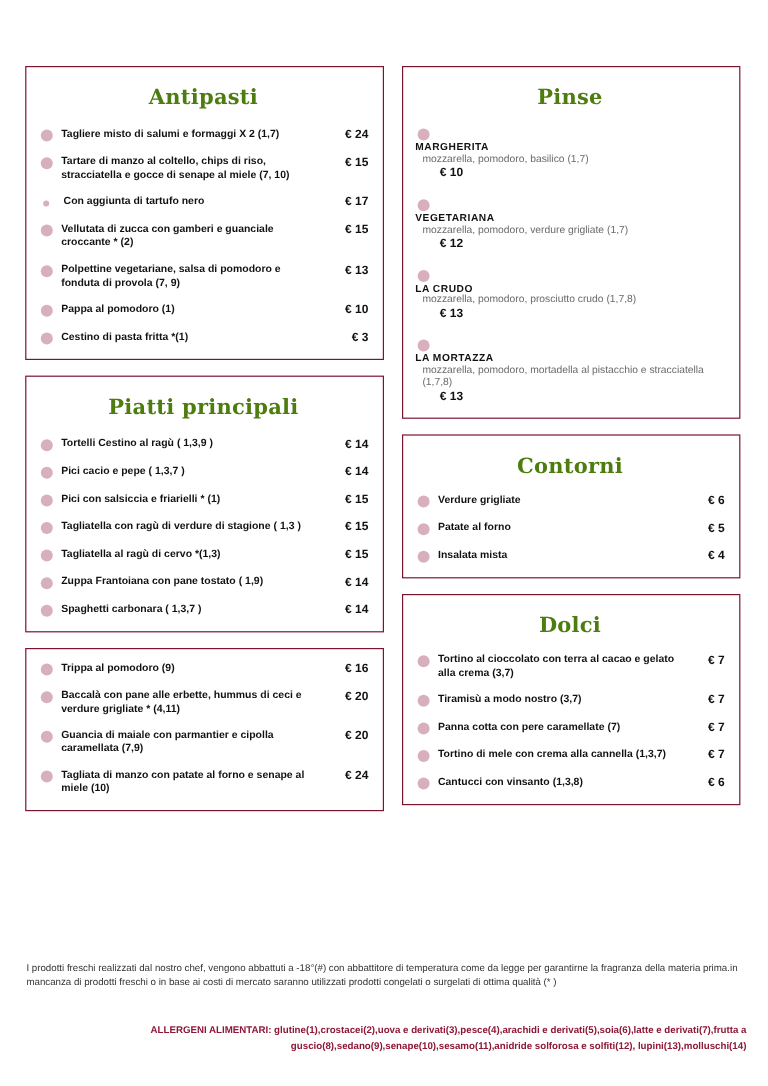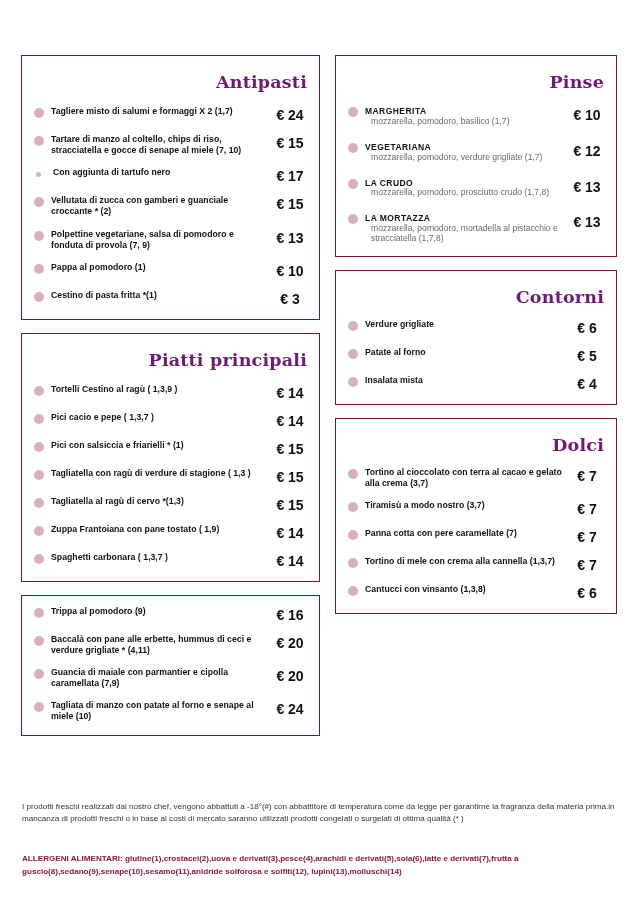--- a/index.html
+++ b/index.html
@@ -28,26 +28,26 @@
   .col-right { width: 282px; border-radius: 20px; }
 
   .panel {
     border: 1.6px solid #7a1530;
     background: #ffffff;
     padding: 10px 12px 10px 10px;
   }
   .panel + .panel { margin-top: 13px; }
 
   .panel-title {
-    text-align: right;
+    text-align: center;
     font-family: "DejaVu Serif", "Liberation Serif", serif;
     font-weight: bold;
     font-size: 17.5px;
     letter-spacing: 0.2px;
-    color: #701a75;
+    color: #4d7c0f;
     margin: 6px 0 14px 0;
   }
   .panel-contorni .panel-title,
   .panel-dolci .panel-title { margin-bottom: 12px; }
 
   .items { display: block; }
 
   .item {
     display: flex;
     align-items: flex-start;
@@ -67,23 +67,23 @@
   .item-body { flex: 1 1 auto; min-width: 0; }
   .item-name {
     font-size: 8.7px;
     font-weight: bold;
     line-height: 1.28;
     color: #111111;
     letter-spacing: 0.02px;
   }
   .item-price {
     flex: 0 0 auto;
-    font-size: 14px;
+    font-size: 10px;
     font-weight: bold;
-    text-align: center;
+    text-align: right;
     width: 34px;
     margin-left: 6px;
     margin-top: 1px;
     color: #111111;
     white-space: nowrap;
   }
 
   
   .item-pinse .item-name {
     font-size: 8.5px;
@@ -91,21 +91,21 @@
     font-weight: bold;
   }
   .item-desc {
     font-size: 8.6px;
     color: #6a6a6a;
     font-weight: normal;
     line-height: 1.15;
     padding-left: 6px;
     margin-top: 0px;
   }
-  .item-pinse { margin-bottom: 15px; }
+  .item-pinse { margin-bottom: 15px; flex-direction: column; }
   .item-pinse .bullet { margin-top: 1px; }
 
   
   .panel-pane {
     min-height: 88px;
     display: flex;
     align-items: center;
     padding: 10px 12px 10px 20px;
   }
   .pane-row {
@@ -127,20 +127,21 @@
   }
   .allergens {
     position: absolute;
     left: 22px;
     right: 18px;
     top: 845px;
     font-size: 8.1px;
     line-height: 1.55;
     color: #8e1838;
     font-weight: bold;
+    text-align: right;
   }
 </style>
 </head>
 <body>
 
 <div class="page">
   <div class="columns">
 
     <div class="col col-left">
 

